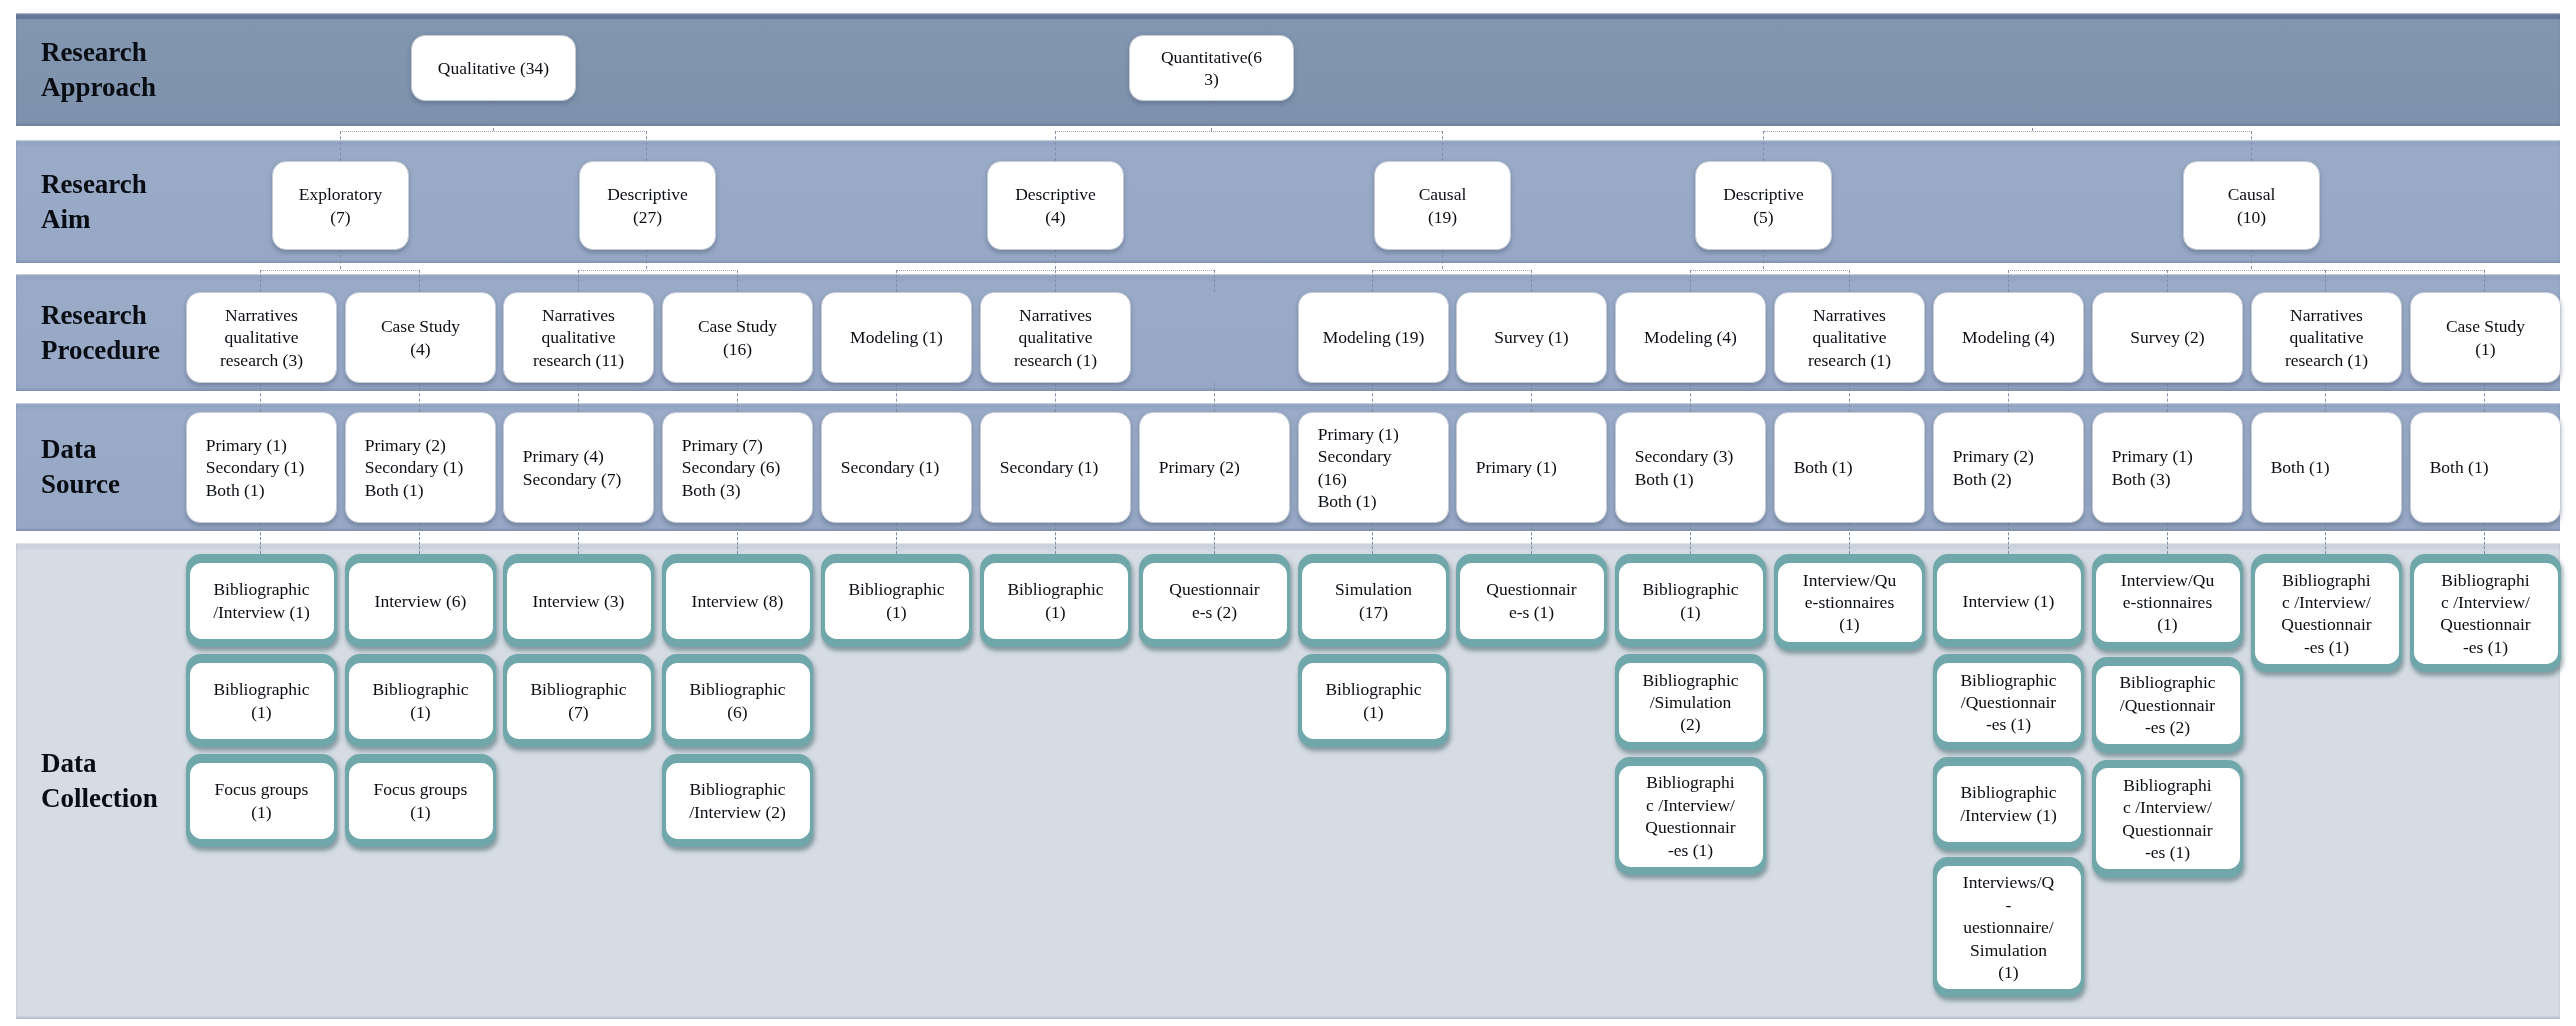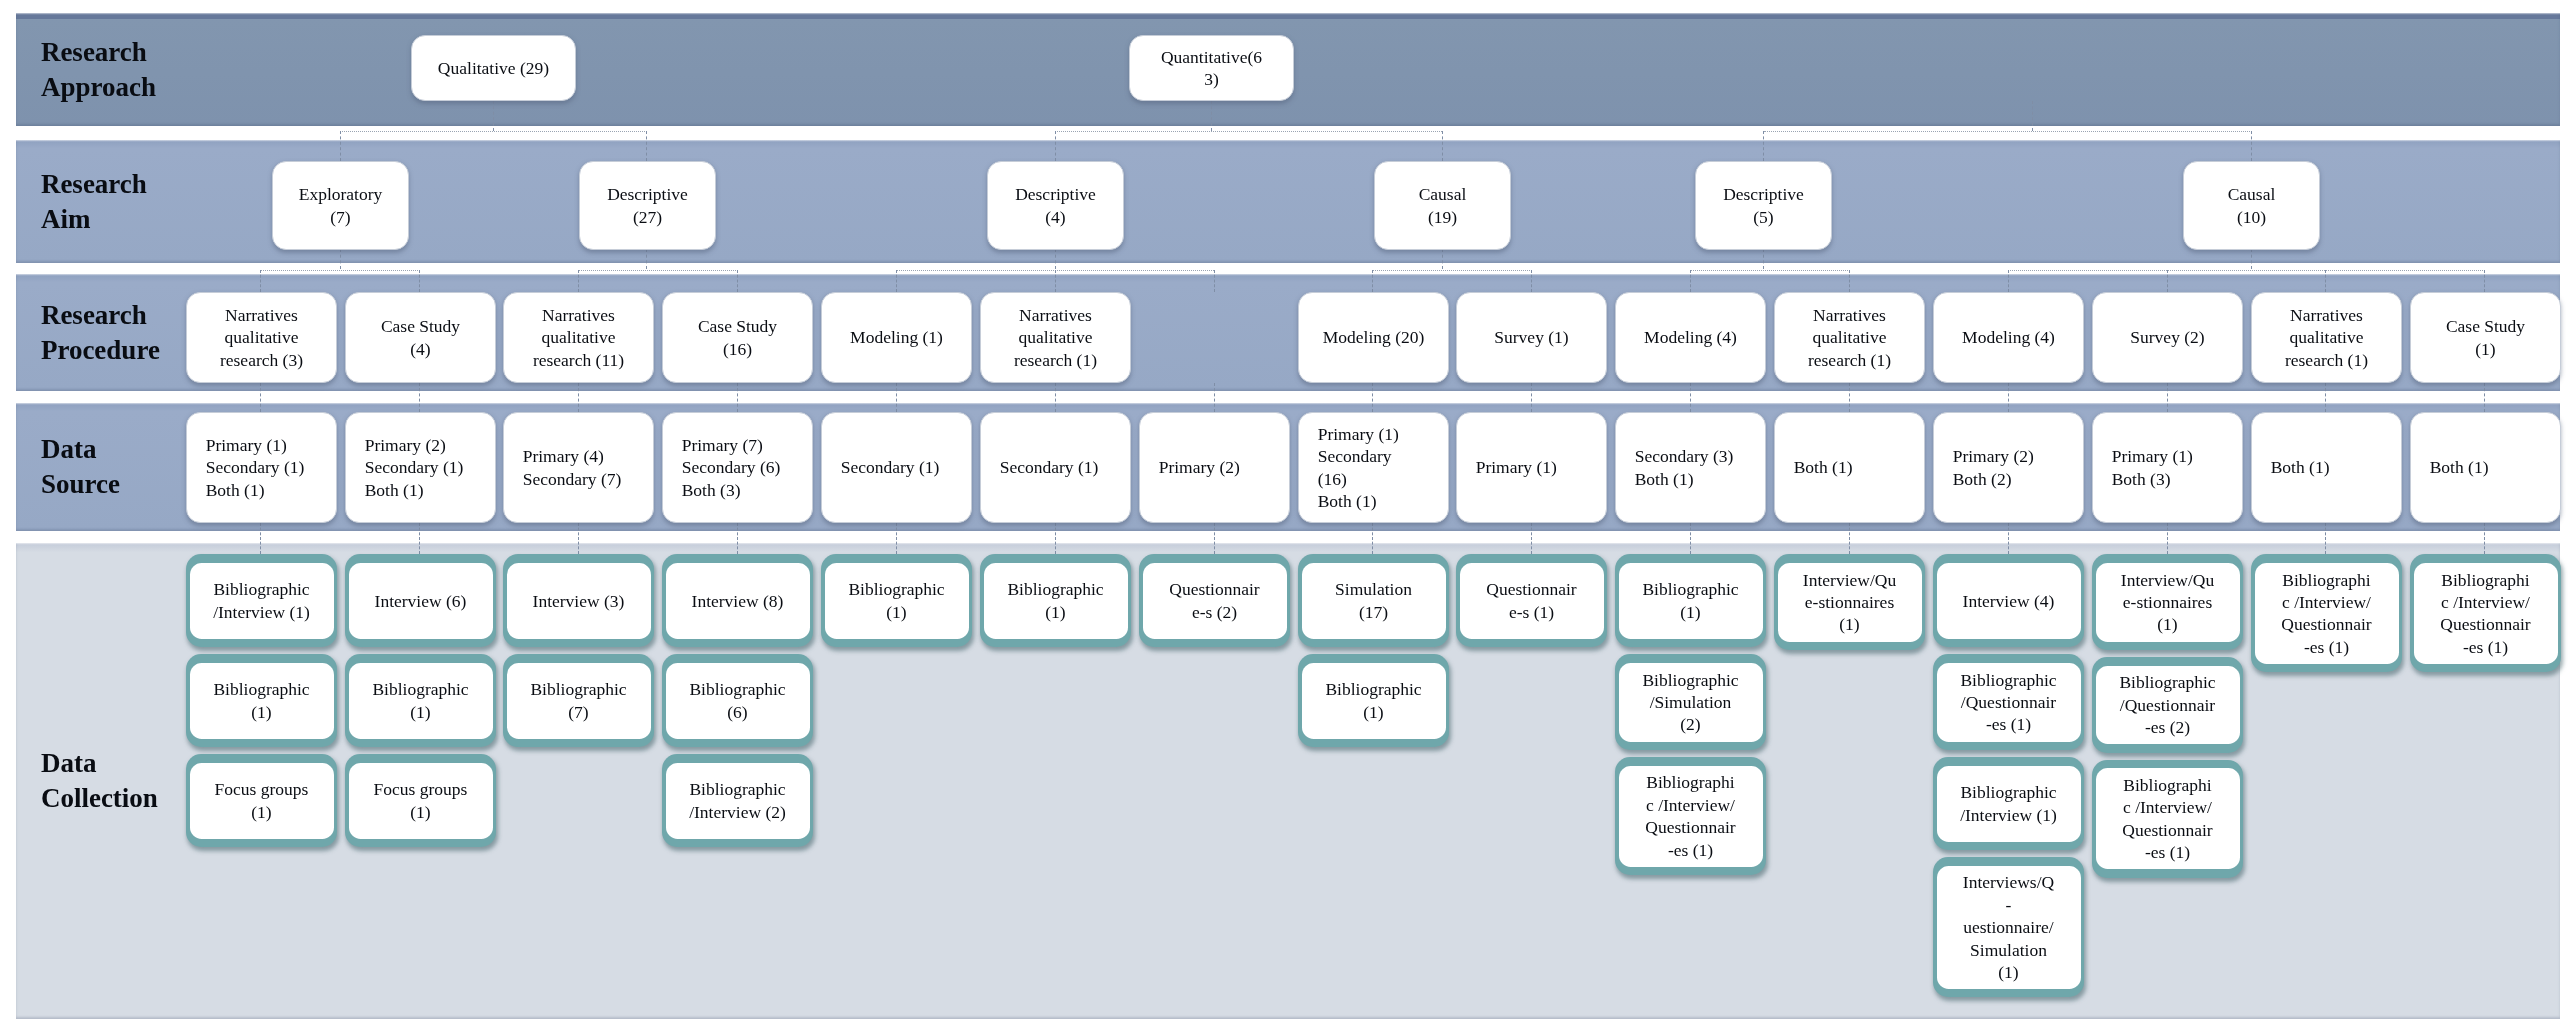--- a/index.html
+++ b/index.html
@@ -117,21 +117,21 @@
       <div class="vline" style="left: 1849px; top: 383px; height: 29px;"></div>
       <div class="vline" style="left: 1849px; top: 523px; height: 31px;"></div>
       <div class="vline" style="left: 2008px; top: 383px; height: 29px;"></div>
       <div class="vline" style="left: 2008px; top: 523px; height: 31px;"></div>
       <div class="vline" style="left: 2167px; top: 383px; height: 29px;"></div>
       <div class="vline" style="left: 2167px; top: 523px; height: 31px;"></div>
       <div class="vline" style="left: 2325px; top: 383px; height: 29px;"></div>
       <div class="vline" style="left: 2325px; top: 523px; height: 31px;"></div>
       <div class="vline" style="left: 2484px; top: 383px; height: 29px;"></div>
       <div class="vline" style="left: 2484px; top: 523px; height: 31px;"></div>
-      <div class="node" style="left: 411px; top: 35px; width: 165px; height: 66px;">Qualitative (29)</div>
+      <div class="node" style="left: 411px; top: 35px; width: 165px; height: 66px;">Qualitative (34)</div>
       <div class="node" style="left: 1129px; top: 35px; width: 165px; height: 66px;">Quantitative(6
 3)</div>
       <div class="node" style="left: 272px; top: 161px; width: 137px; height: 89px;">Exploratory
 (7)</div>
       <div class="node" style="left: 579px; top: 161px; width: 137px; height: 89px;">Descriptive
 (27)</div>
       <div class="node" style="left: 987px; top: 161px; width: 137px; height: 89px;">Descriptive
 (4)</div>
       <div class="node" style="left: 1374px; top: 161px; width: 137px; height: 89px;">Causal
 (19)</div>
@@ -146,21 +146,21 @@
 (4)</div>
       <div class="node" style="left: 503px; top: 292px; width: 151px; height: 91px;">Narratives
 qualitative
 research (11)</div>
       <div class="node" style="left: 662px; top: 292px; width: 151px; height: 91px;">Case Study
 (16)</div>
       <div class="node" style="left: 821px; top: 292px; width: 151px; height: 91px;">Modeling (1)</div>
       <div class="node" style="left: 980px; top: 292px; width: 151px; height: 91px;">Narratives
 qualitative
 research (1)</div>
-      <div class="node" style="left: 1298px; top: 292px; width: 151px; height: 91px;">Modeling (20)</div>
+      <div class="node" style="left: 1298px; top: 292px; width: 151px; height: 91px;">Modeling (19)</div>
       <div class="node" style="left: 1456px; top: 292px; width: 151px; height: 91px;">Survey (1)</div>
       <div class="node" style="left: 1615px; top: 292px; width: 151px; height: 91px;">Modeling (4)</div>
       <div class="node" style="left: 1774px; top: 292px; width: 151px; height: 91px;">Narratives
 qualitative
 research (1)</div>
       <div class="node" style="left: 1933px; top: 292px; width: 151px; height: 91px;">Modeling (4)</div>
       <div class="node" style="left: 2092px; top: 292px; width: 151px; height: 91px;">Survey (2)</div>
       <div class="node" style="left: 2251px; top: 292px; width: 151px; height: 91px;">Narratives
 qualitative
 research (1)</div>
@@ -296,21 +296,21 @@
       </div>
       <div class="dccol" style="left: 1774px; top: 554px; width: 151px;">
         <div class="dcbox">
           <div class="dcinner">Interview/Qu
 e-stionnaires
 (1)</div>
         </div>
       </div>
       <div class="dccol" style="left: 1933px; top: 554px; width: 151px;">
         <div class="dcbox">
-          <div class="dcinner">Interview (4)</div>
+          <div class="dcinner">Interview (1)</div>
         </div>
         <div class="dcbox">
           <div class="dcinner">Bibliographic
 /Questionnair
 -es (1)</div>
         </div>
         <div class="dcbox">
           <div class="dcinner">Bibliographic
 /Interview (1)</div>
         </div>

